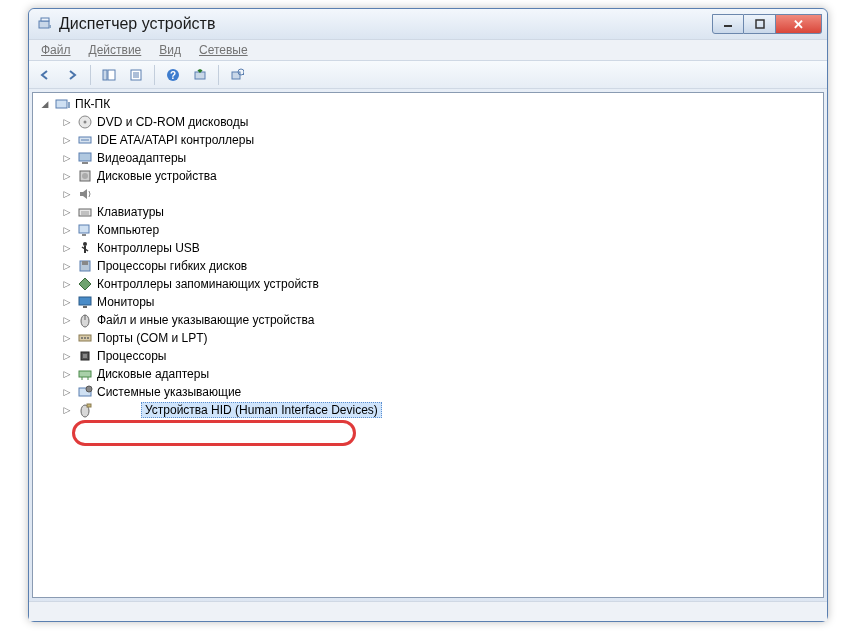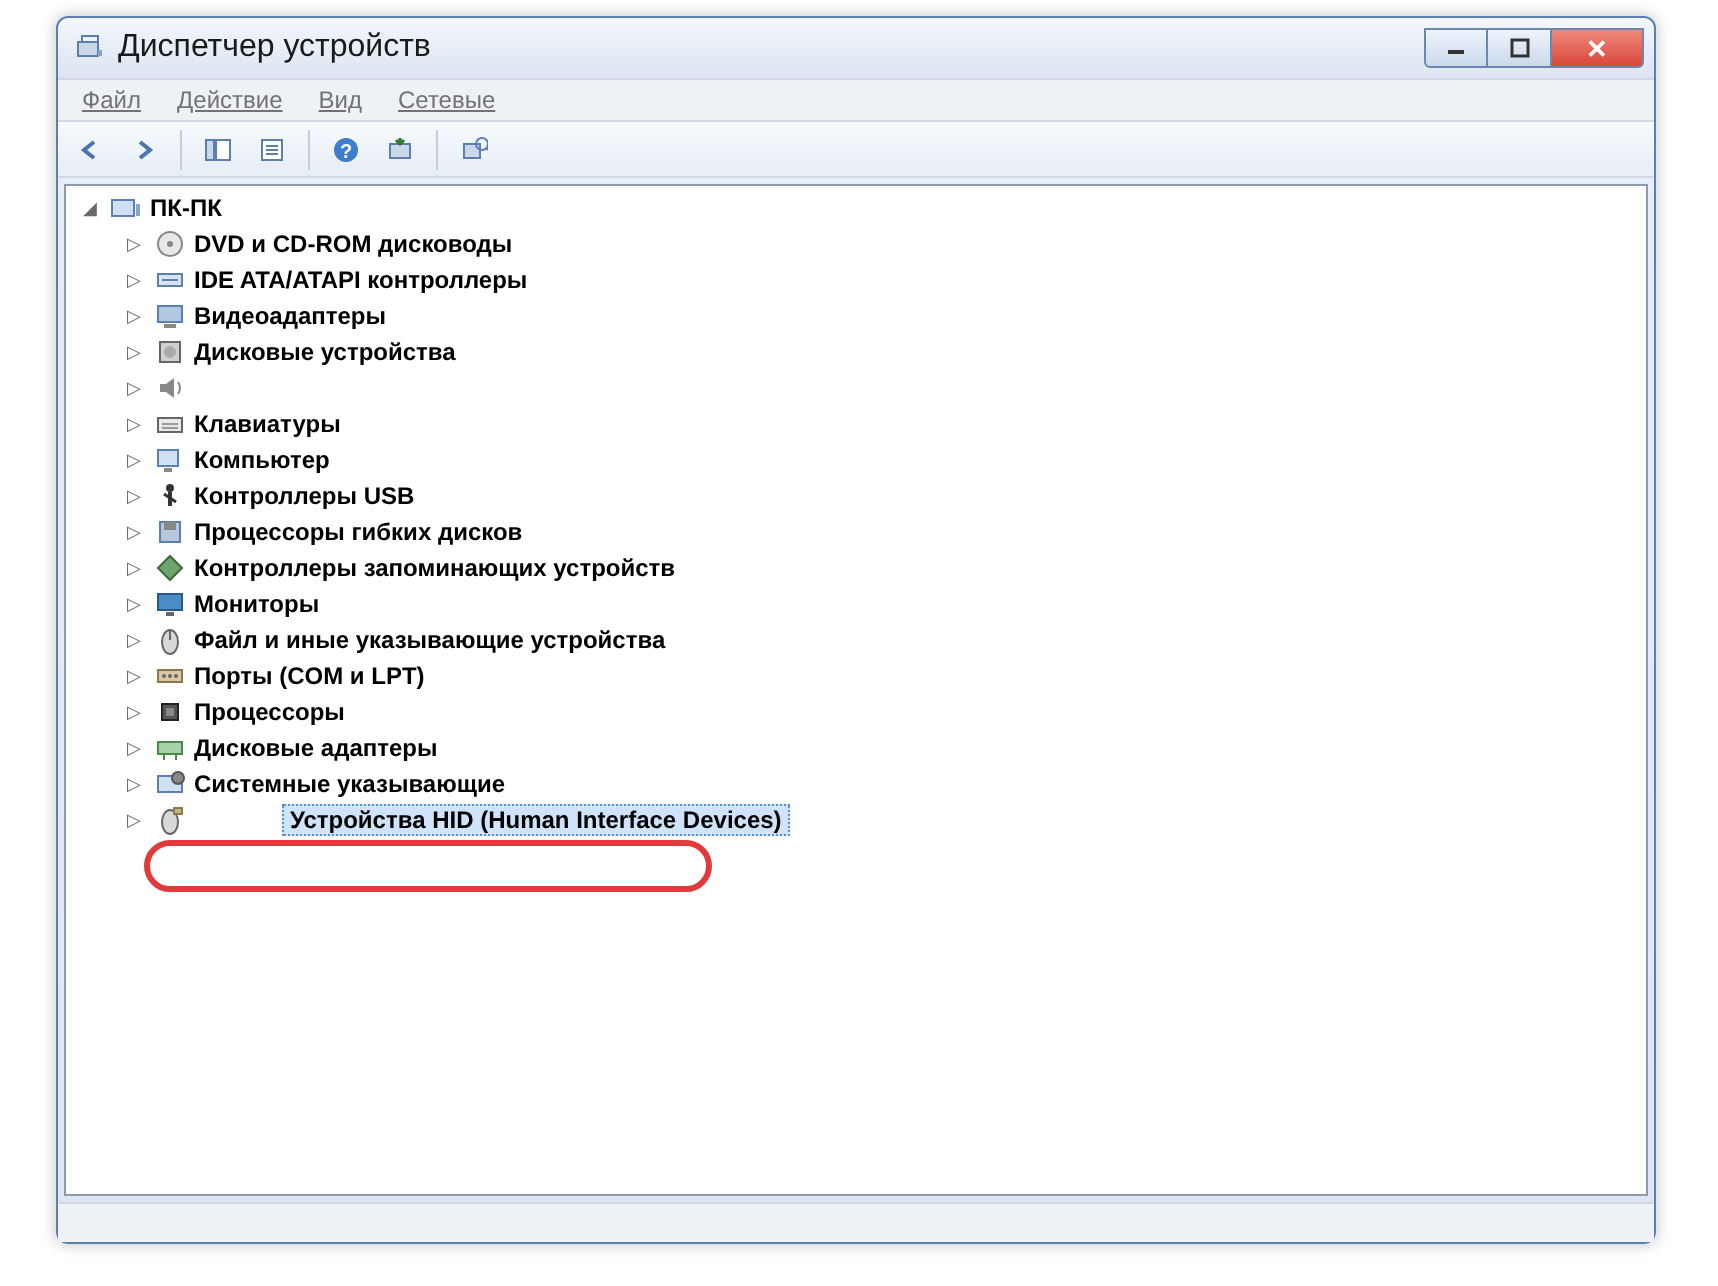--- a/index.html
+++ b/index.html
@@ -94,21 +94,21 @@
   }
   .expander{
     width:12px;height:12px;margin-right:2px;
     display:flex;align-items:center;justify-content:center;
     font-size:9px;color:#6a6a6a;user-select:none;
   }
   .node-icon{
     width:16px;height:16px;margin:0 4px 0 2px;
     display:flex;align-items:center;justify-content:center;
   }
-  .node-label{color:#000;font-weight:bold;}
+  .node-label{color:#000;}
   .children .node{padding-left:28px;}
   .selected .node-label{
     background:#cfe4fb;
     border:1px dotted #5b8fd1;
     padding:0 3px;
     margin-left:44px;
   }
   .highlight-ring{
     position:absolute;
     pointer-events:none;

